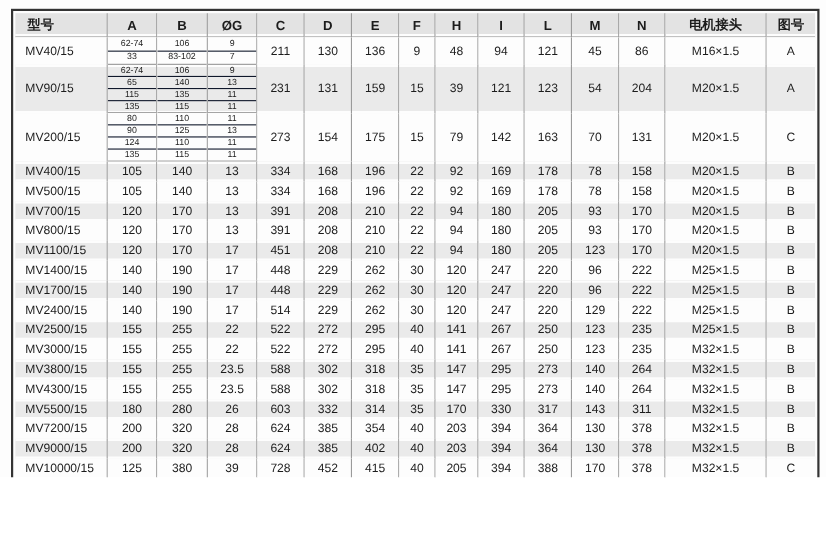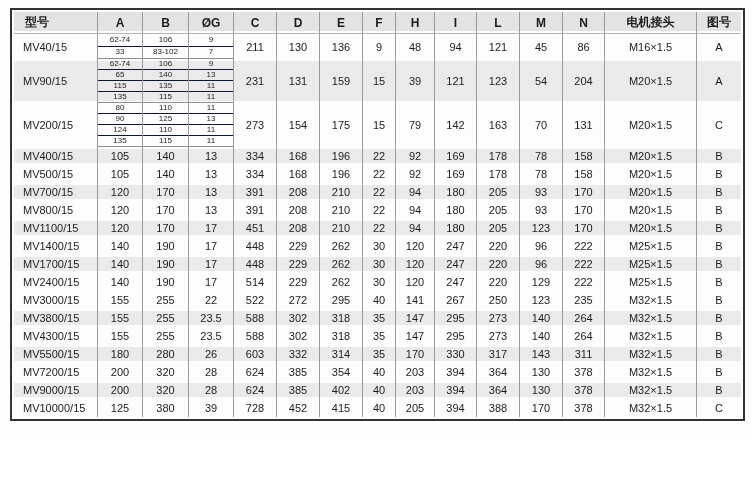--- a/index.html
+++ b/index.html
@@ -357,20 +357,37 @@
             <td>262</td>
             <td>30</td>
             <td>120</td>
             <td>247</td>
             <td>220</td>
             <td>129</td>
             <td>222</td>
             <td>M25×1.5</td>
             <td>B</td>
           </tr>
+          <tr class="stripe ">
+            <td class="model">MV2500/15</td>
+            <td>155</td>
+            <td>255</td>
+            <td>22</td>
+            <td>522</td>
+            <td>272</td>
+            <td>295</td>
+            <td>40</td>
+            <td>141</td>
+            <td>267</td>
+            <td>250</td>
+            <td>123</td>
+            <td>235</td>
+            <td>M25×1.5</td>
+            <td>B</td>
+          </tr>
           <tr class="">
             <td class="model">MV3000/15</td>
             <td>155</td>
             <td>255</td>
             <td>22</td>
             <td>522</td>
             <td>272</td>
             <td>295</td>
             <td>40</td>
             <td>141</td>

